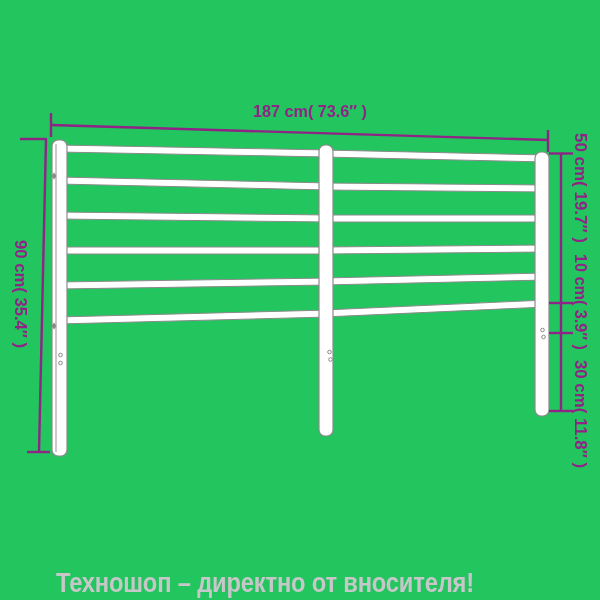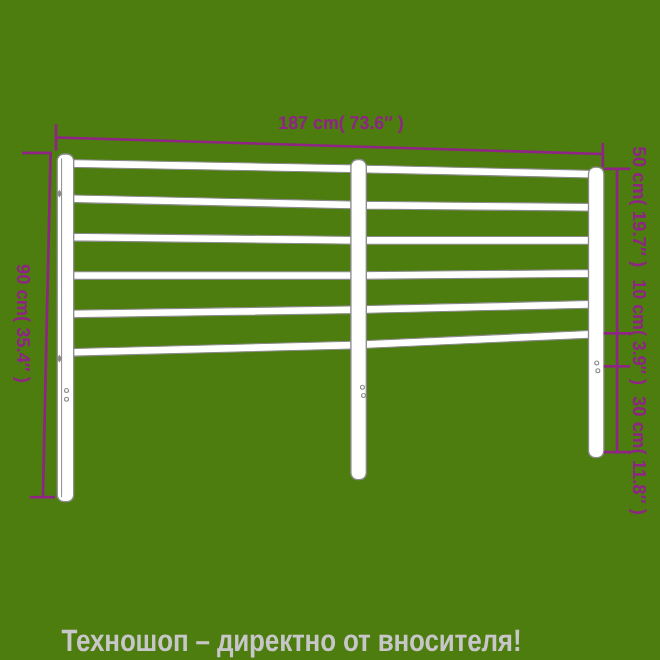--- a/index.html
+++ b/index.html
@@ -1,16 +1,16 @@
 <!DOCTYPE html>
 <html><head>
 <meta charset="utf-8">
 <style>
   html,body{margin:0;padding:0;background:#ffffff;}
-  .stage{position:relative;width:600px;height:600px;background:#4d7c0f;overflow:hidden;}
+  .stage{position:relative;width:600px;height:600px;background:#22c55e;overflow:hidden;}
   svg{display:block;width:600px;height:600px;}
   .bar{fill:#ffffff;stroke:#8a8a8a;stroke-width:1;stroke-linejoin:round;}
   .post{fill:#ffffff;stroke:#8a8a8a;stroke-width:1.2;}
   .detail{stroke:#8a8a8a;stroke-width:0.9;fill:none;}
   .screw{fill:#8a8a8a;stroke:none;}
   .hole{fill:#ffffff;stroke:#8a8a8a;stroke-width:1;}
   .dimline{stroke:#8F2386;stroke-width:2.4;fill:none;stroke-linecap:butt;}
   text{font-family:"Liberation Sans","DejaVu Sans",sans-serif;font-weight:700;}
   .dimtext{font-size:17px;fill:#8F2386;}
   .footer-text{font-size:28px;fill:#c7c7c9;letter-spacing:-0.2px;}

